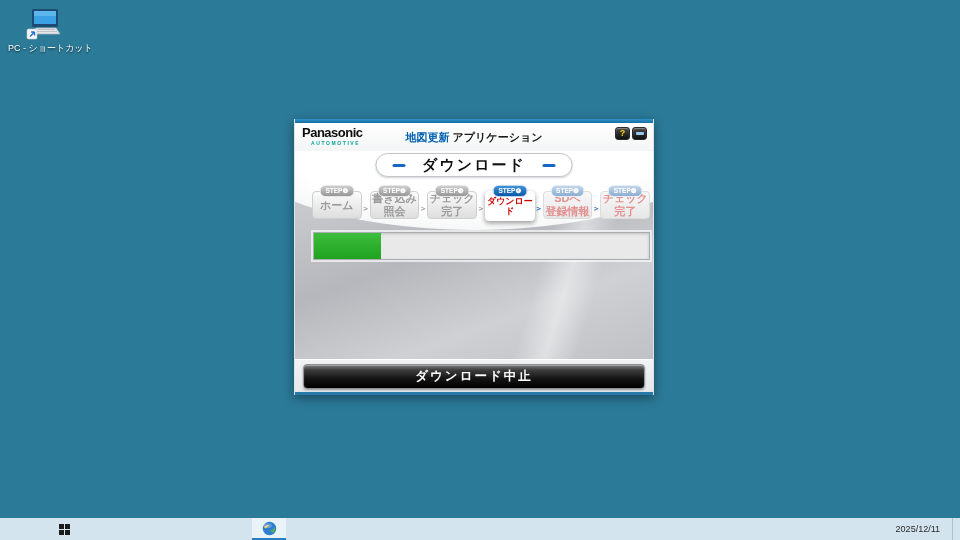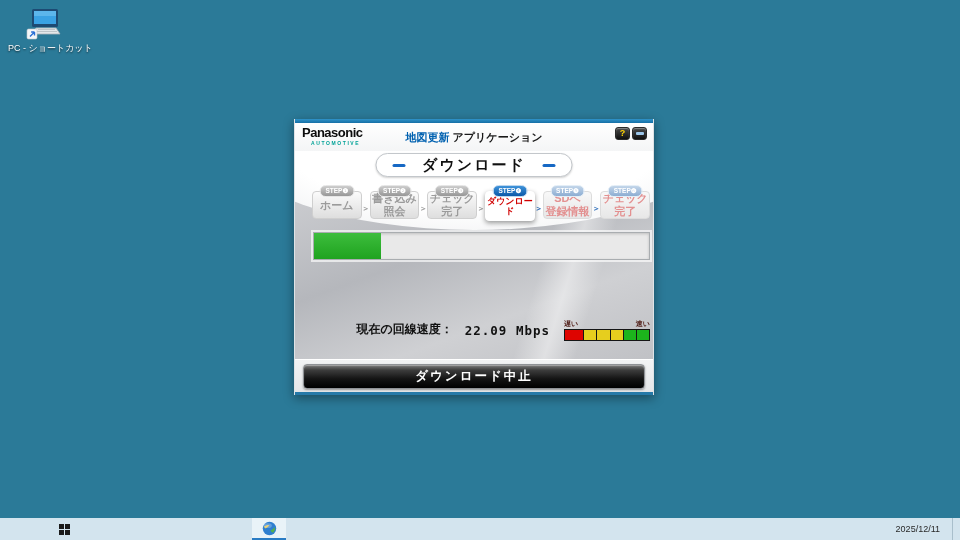--- a/index.html
+++ b/index.html
@@ -188,38 +188,20 @@
           <div class="badge">STEP❻</div>
           <div class="box">チェック完了</div>
         </div>
       </div>
 
       <div class="pbar">
         <div class="pfill" style="width: 20%;"></div>
       </div>
 
 
-      <div class="speed">
-        <span class="lab">現在の回線速度：</span>
-        <span class="val">22.09 Mbps</span>
-        <div class="gauge">
-          <div class="labels">
-            <span>遅い</span>
-            <span>速い</span>
-          </div>
-          <div class="bar">
-              <span class="seg first" style="background: rgb(222, 4, 0);"></span>
-              <span class="seg" style="background: rgb(230, 206, 30);"></span>
-              <span class="seg" style="background: rgb(230, 206, 30);"></span>
-              <span class="seg" style="background: rgb(230, 206, 30);"></span>
-              <span class="seg" style="background: rgb(28, 180, 28);"></span>
-              <span class="seg" style="background: rgb(28, 180, 28);"></span>
-            </div>
-        </div>
-      </div>
     </div>
 
     <div class="footer">
       <div class="cancel-btn">ダウンロード中止</div>
     </div>
 
     <div class="win-bottomstrip"></div>
   </div>
 
   <div class="taskbar">

